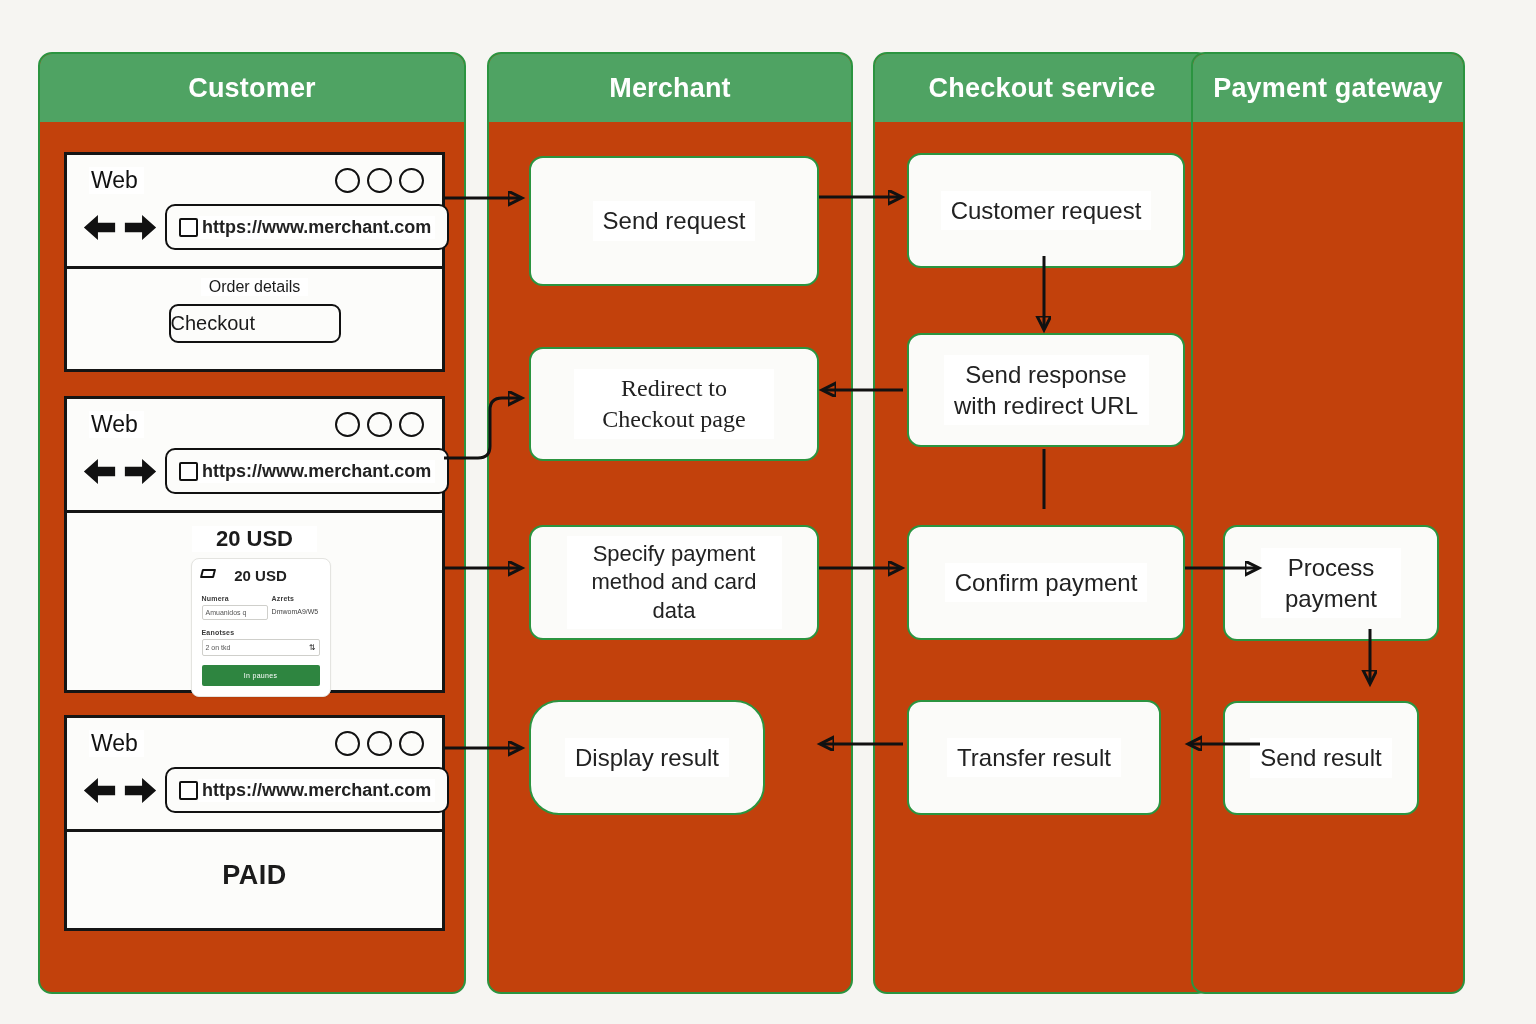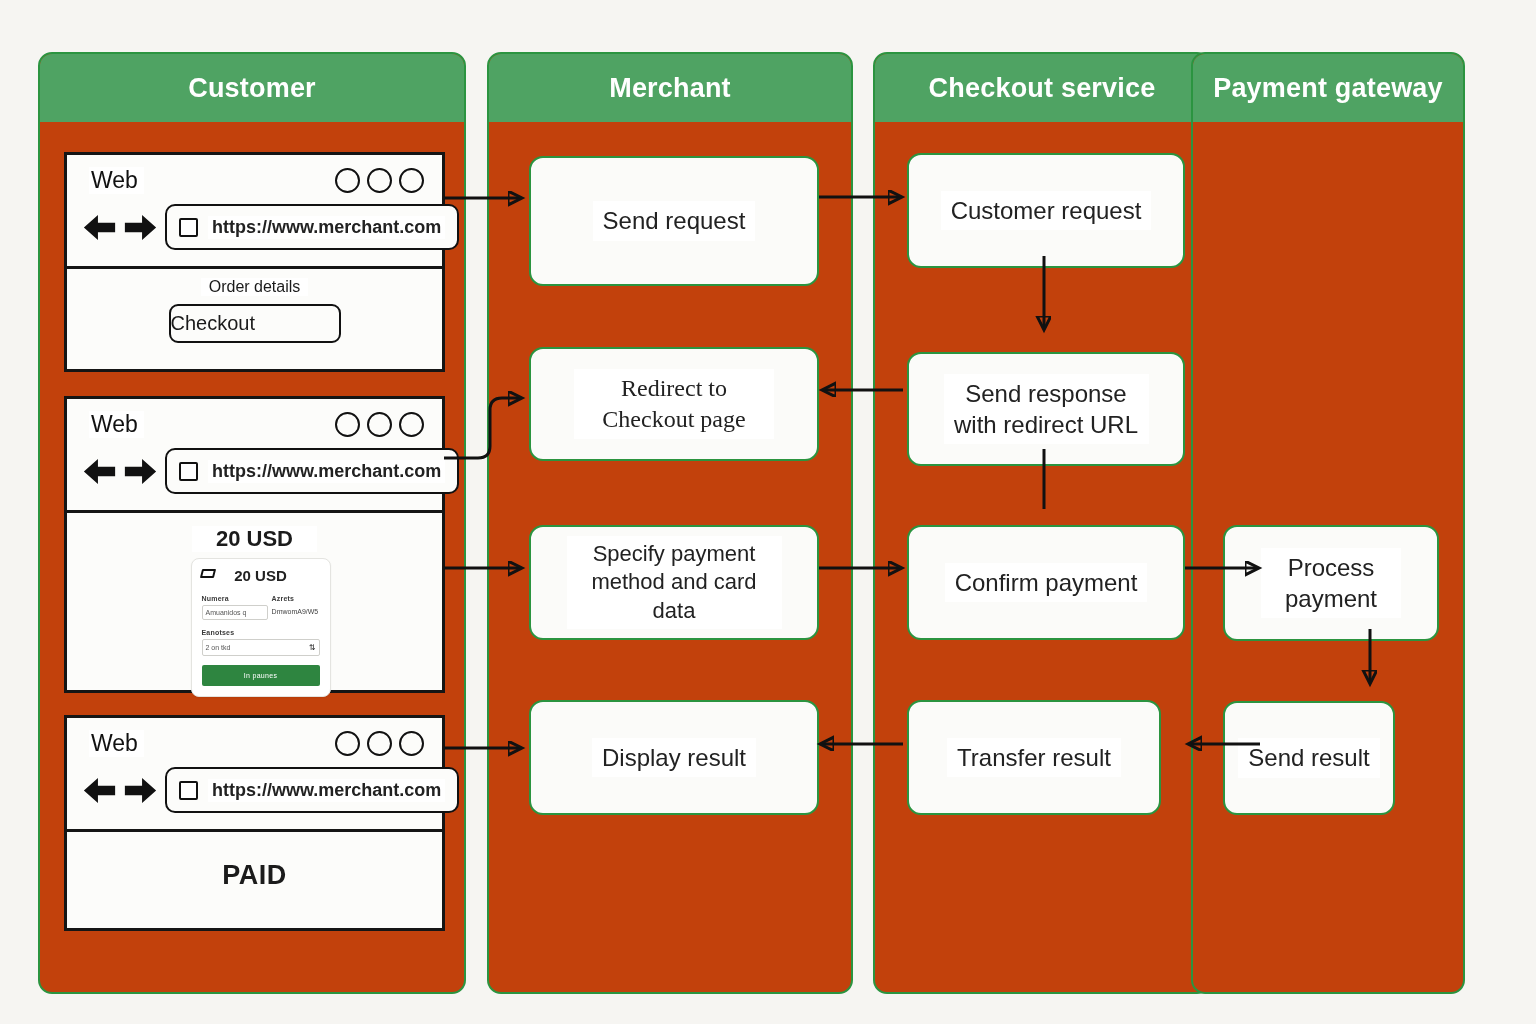--- a/index.html
+++ b/index.html
@@ -70,21 +70,21 @@
   .dot{
     display:block;width:25px;height:25px;border-radius:50%;
     border:2.5px solid #111;background:transparent;
   }
   .b-row2{
     display:flex;align-items:center;gap:8px;
     padding:10px 16px 16px 16px;
   }
   .nav-ico{flex:0 0 auto;}
   .urlbar{
-    flex:1;display:flex;align-items:center;gap:10px;
+    flex:1;display:flex;align-items:center;
     border:2.5px solid #111;border-radius:10px;
     height:46px;padding:0 12px;background:#fcfcfa;
   }
   .pagebox{
     width:19px;height:19px;border:2.5px solid #111;border-radius:2px;
     flex:0 0 auto;background:#fff;
   }
   .url{font-size:18px;font-weight:600;color:#222;background:#fff;padding:1px 4px;white-space:nowrap;}
   .b-body{position:relative;}
 
@@ -259,51 +259,51 @@
     </header>
     <div class="step" style="left:40px;top:102px;width:290px;height:130px;">
       <span class="lbl">Send request</span>
     </div>
     <div class="step" style="left:40px;top:293px;width:290px;height:114px;font-family:Liberation Serif, serif;">
       <span class="lbl w200">Redirect to Checkout page</span>
     </div>
     <div class="step" style="left:40px;top:471px;width:290px;height:115px;">
       <span class="lbl w215">Specify payment method and card data</span>
     </div>
-    <div class="step" style="left:40px;top:646px;width:290px;height:115px;">
+    <div class="step" style="left:40px;top:646px;width:236px;height:115px;border-radius:30px;">
       <span class="lbl">Display result</span>
     </div>
   </section>
 
   <section class="lane" style="left:873px;width:338px;">
     <header class="lane-h">
       <span>Checkout service</span>
     </header>
     <div class="step" style="left:32px;top:99px;width:278px;height:115px;">
       <span class="lbl">Customer request</span>
     </div>
-    <div class="step" style="left:32px;top:298px;width:278px;height:114px;">
+    <div class="step" style="left:32px;top:279px;width:278px;height:114px;">
       <span class="lbl w205">Send response with redirect URL</span>
     </div>
     <div class="step" style="left:32px;top:471px;width:278px;height:115px;">
       <span class="lbl">Confirm payment</span>
     </div>
     <div class="step" style="left:32px;top:646px;width:254px;height:115px;">
       <span class="lbl">Transfer result</span>
     </div>
   </section>
 
   <section class="lane" style="left:1191px;width:274px;">
     <header class="lane-h">
       <span>Payment gateway</span>
     </header>
     <div class="step" style="left:30px;top:471px;width:216px;height:116px;">
       <span class="lbl w140">Process payment</span>
     </div>
-    <div class="step" style="left:30px;top:647px;width:172px;height:114px;">
+    <div class="step" style="left:30px;top:647px;width:196px;height:114px;">
       <span class="lbl">Send result</span>
     </div>
   </section>
 
   <svg class="arrows" width="1536" height="1024" viewBox="0 0 1536 1024">
     <defs>
       <marker id="ah" markerUnits="userSpaceOnUse" markerWidth="18" markerHeight="16" refX="13" refY="7" orient="auto">
         <path d="M0,0 L14,7 L0,14 Z" fill="#111" stroke="none"></path>
       </marker>
     </defs>

